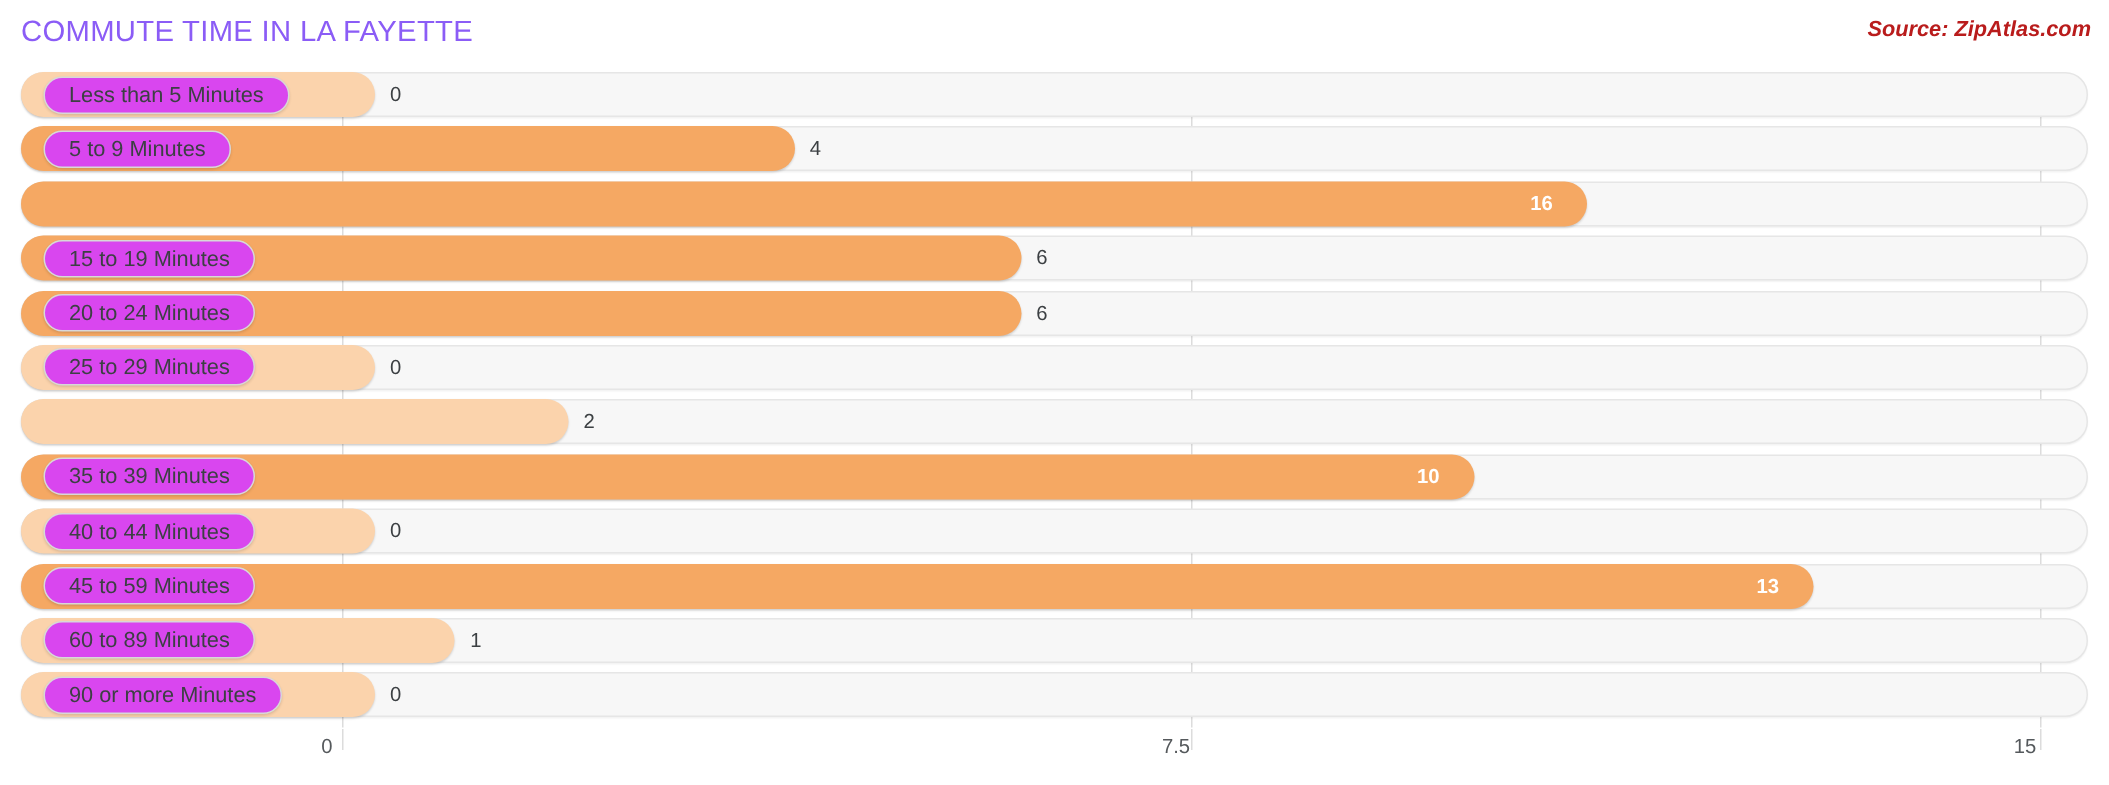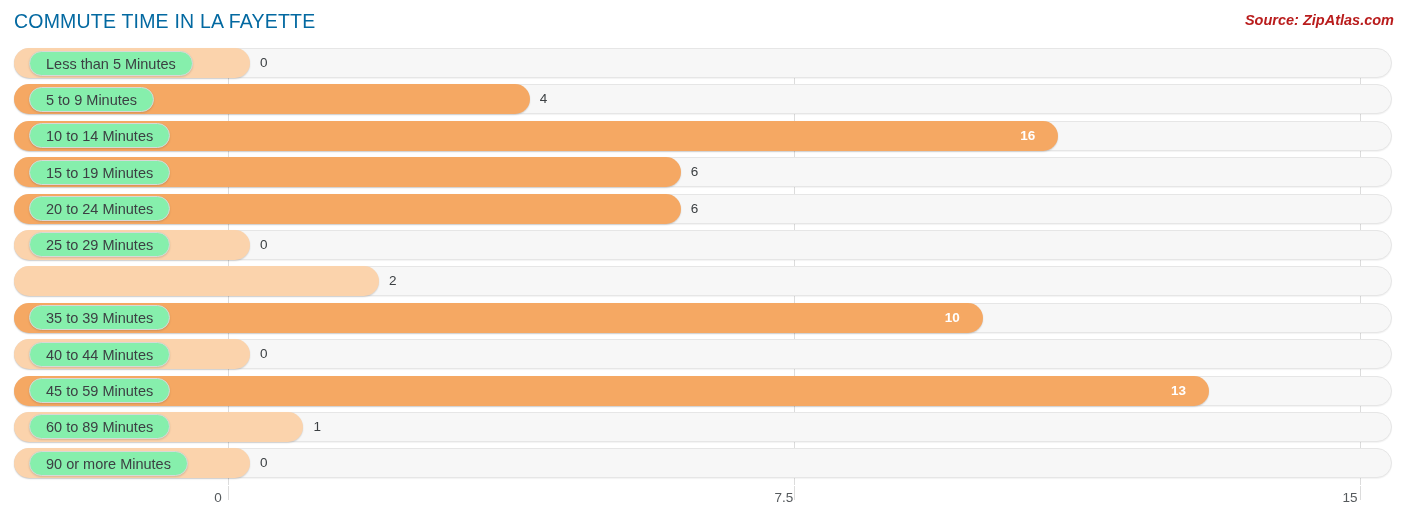--- a/index.html
+++ b/index.html
@@ -23,21 +23,21 @@
     width: 1406px;
     height: 44px;
   }
   #chart-title {
     position: absolute;
     left: 14px;
     top: 10px;
     font-size: 19.5px;
     font-weight: 400;
     letter-spacing: 0.2px;
-    color: #0369a1;
+    color: #8b5cf6;
     white-space: nowrap;
   }
   #source-label {
     position: absolute;
     right: 12px;
     top: 12px;
     font-size: 14.5px;
     font-style: italic;
     font-weight: 700;
     color: #b91c1c;
@@ -102,21 +102,21 @@
   .bar.faded   { background: #fbd3ac; }
 
   .row-label {
     position: absolute;
     left: 29px;
     top: 2.5px;
     height: 25px;
     line-height: 25px;
     padding: 0 16px;
     border-radius: 13px;
-    background: #86efac;
+    background: #d946ef;
     border: 1px solid #d8d8d8;
     box-shadow: 0 1px 2px rgba(0,0,0,0.14);
     font-size: 14.5px;
     color: #3c4043;
     white-space: nowrap;
     box-sizing: border-box;
   }
 
   .value {
     position: absolute;
@@ -181,21 +181,20 @@
       </div>
       <div class="row">
         <div class="track"></div>
         <div class="bar solid" style="width: 515.867px;"></div>
         <div class="row-label">5 to 9 Minutes</div>
         <div class="value outside" style="left: 539.867px;">4</div>
       </div>
       <div class="row">
         <div class="track"></div>
         <div class="bar solid" style="width: 1044.13px;"></div>
-        <div class="row-label">10 to 14 Minutes</div>
         <div class="value inside" style="left: 1020.13px;">16</div>
       </div>
       <div class="row">
         <div class="track"></div>
         <div class="bar solid" style="width: 666.8px;"></div>
         <div class="row-label">15 to 19 Minutes</div>
         <div class="value outside" style="left: 690.8px;">6</div>
       </div>
       <div class="row">
         <div class="track"></div>

